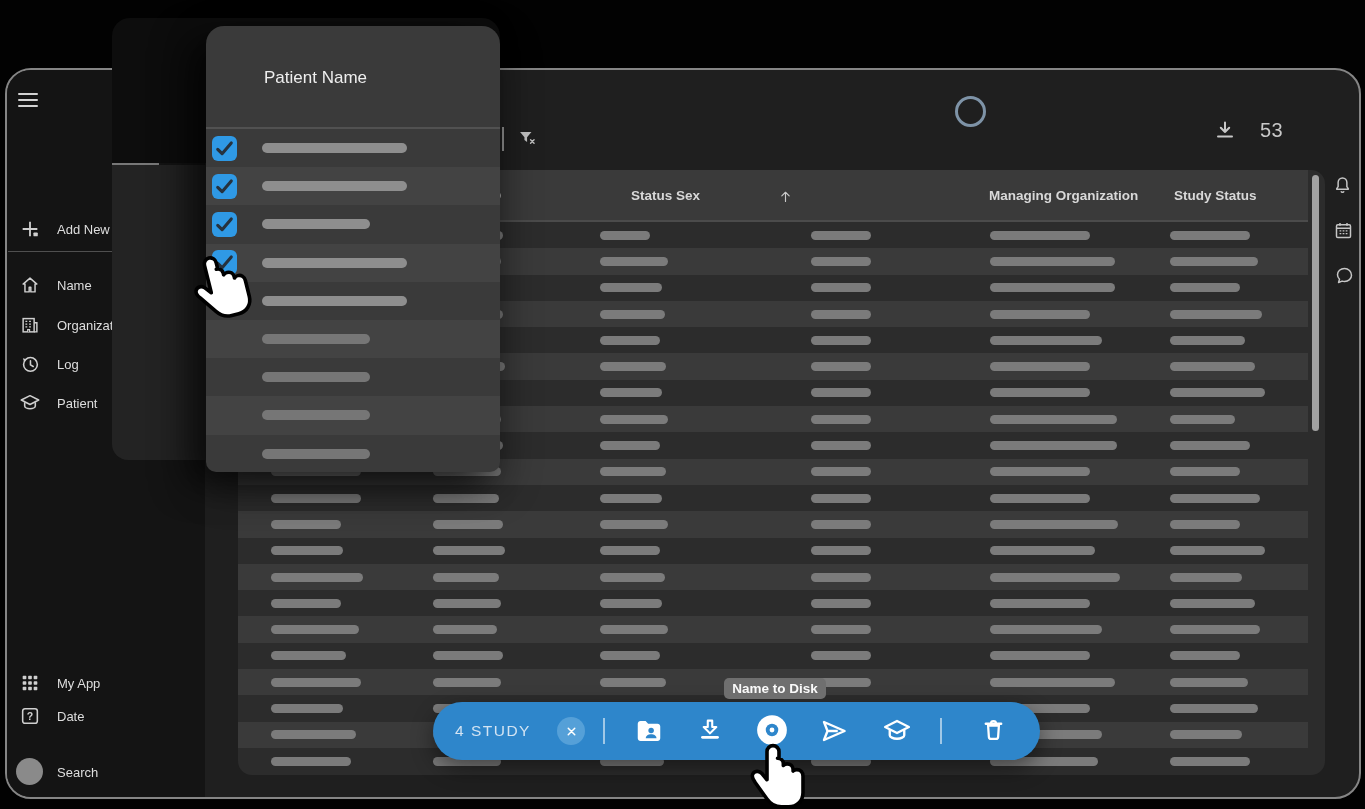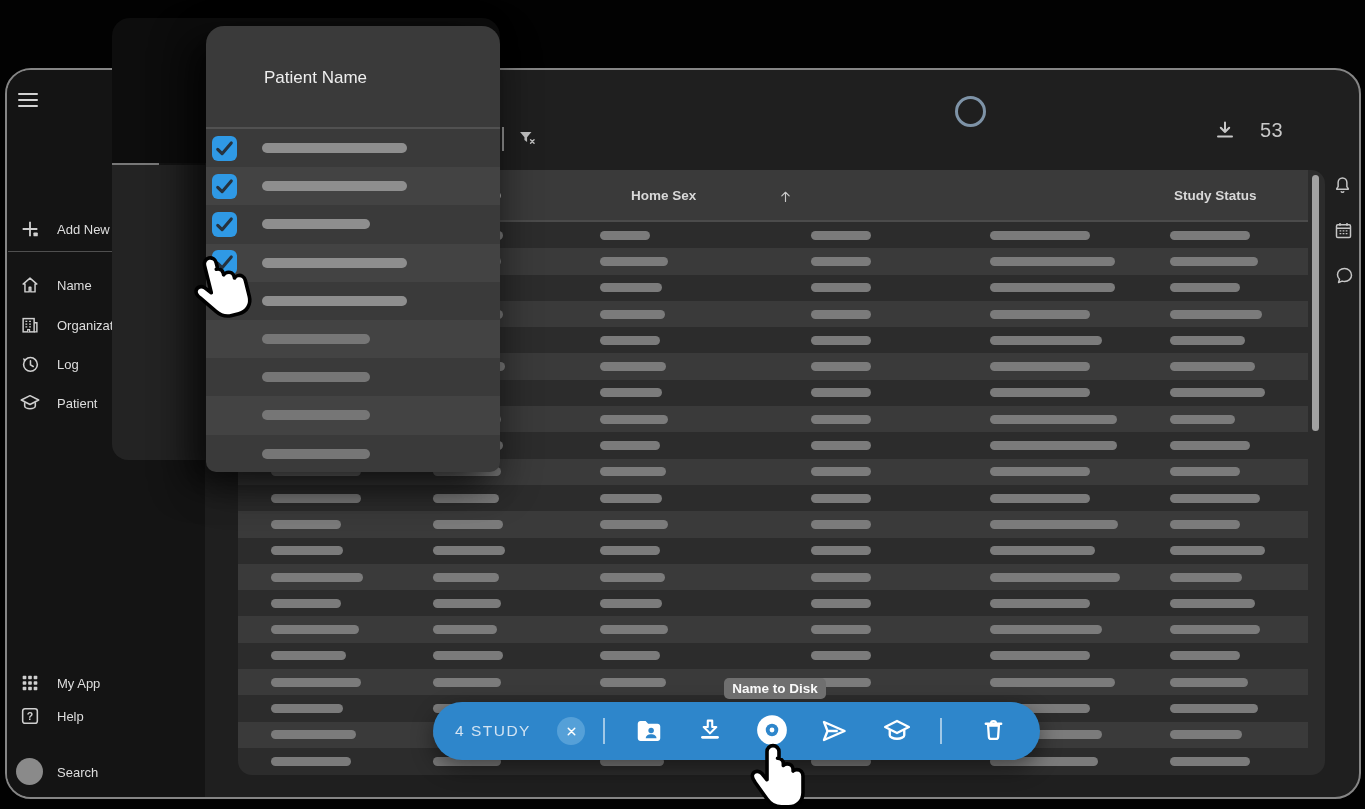--- a/index.html
+++ b/index.html
@@ -148,21 +148,21 @@
         </span>
         <span class="lbl">My App</span>
       </div>
       <div class="abs side-item" style="left: 0px; top: 704px; width: 205px;">
         <span class="ic ico">
           <svg width="22" height="22" viewBox="0 0 24 24">
             <rect x="4" y="4" width="16" height="16" rx="2.5" fill="none" stroke="currentColor" stroke-width="1.7"></rect>
             <text x="12" y="16.2" font-size="11.5" text-anchor="middle" fill="currentColor" font-family="Liberation Sans, sans-serif" font-weight="bold">?</text>
           </svg>
         </span>
-        <span class="lbl">Help</span>
+        <span class="lbl">Date</span>
       </div>
     </div>
   <div class="abs side-divider" style="left:8px;top:251px;width:188px;"></div>
 
   <div class="abs avatar" style="left:16px;top:758px;"></div>
   <div class="abs" style="left:57px;top:765px;color:#dedede;font-size:13px;">Search</div>
 
   <div class="abs ring"></div>
 
   <div class="abs ico" style="left:1213px;top:119px;color:#c8c8c8;">
@@ -199,21 +199,22 @@
         <svg width="21" height="21" viewBox="0 0 24 24">
           <path d="M12 4c-4.6 0-8 3.1-8 7.2 0 2 .9 3.8 2.3 5.1L5.2 20l4-1.6c.9.3 1.8.4 2.8.4 4.6 0 8-3.1 8-7.2S16.6 4 12 4z" fill="none" stroke="currentColor" stroke-width="1.7" stroke-linejoin="round"></path>
         </svg>
       </div>
     </div>
 
   <div class="abs tcard">
     <div class="thead">
         <div class="hcell" style="left: 24px;">Patient Name</div>
         <div class="hcell" style="left: 201px;">Patient ID</div>
-        <div class="hcell" style="left: 393px;">Home Sex</div>
+        <div class="hcell" style="left: 393px;">Status Sex</div>
+        <div class="hcell" style="left: 751px;">Managing Organization</div>
         <div class="hcell" style="left: 936px;">Study Status</div>
       </div>
     <div class="abs ico" style="left:539px;top:18px;color:#c9c9c9;">
         <svg width="17" height="17" viewBox="0 0 24 24">
           <path d="M12 19V6M6.8 11.2L12 6l5.2 5.2" fill="none" stroke="currentColor" stroke-width="1.6" stroke-linecap="round" stroke-linejoin="round"></path>
         </svg>
       </div>
     <div class="tbody" id="tbody">
         <div class="t-row">
           <div class="bar" style="left: 33px; width: 88px;"></div>

